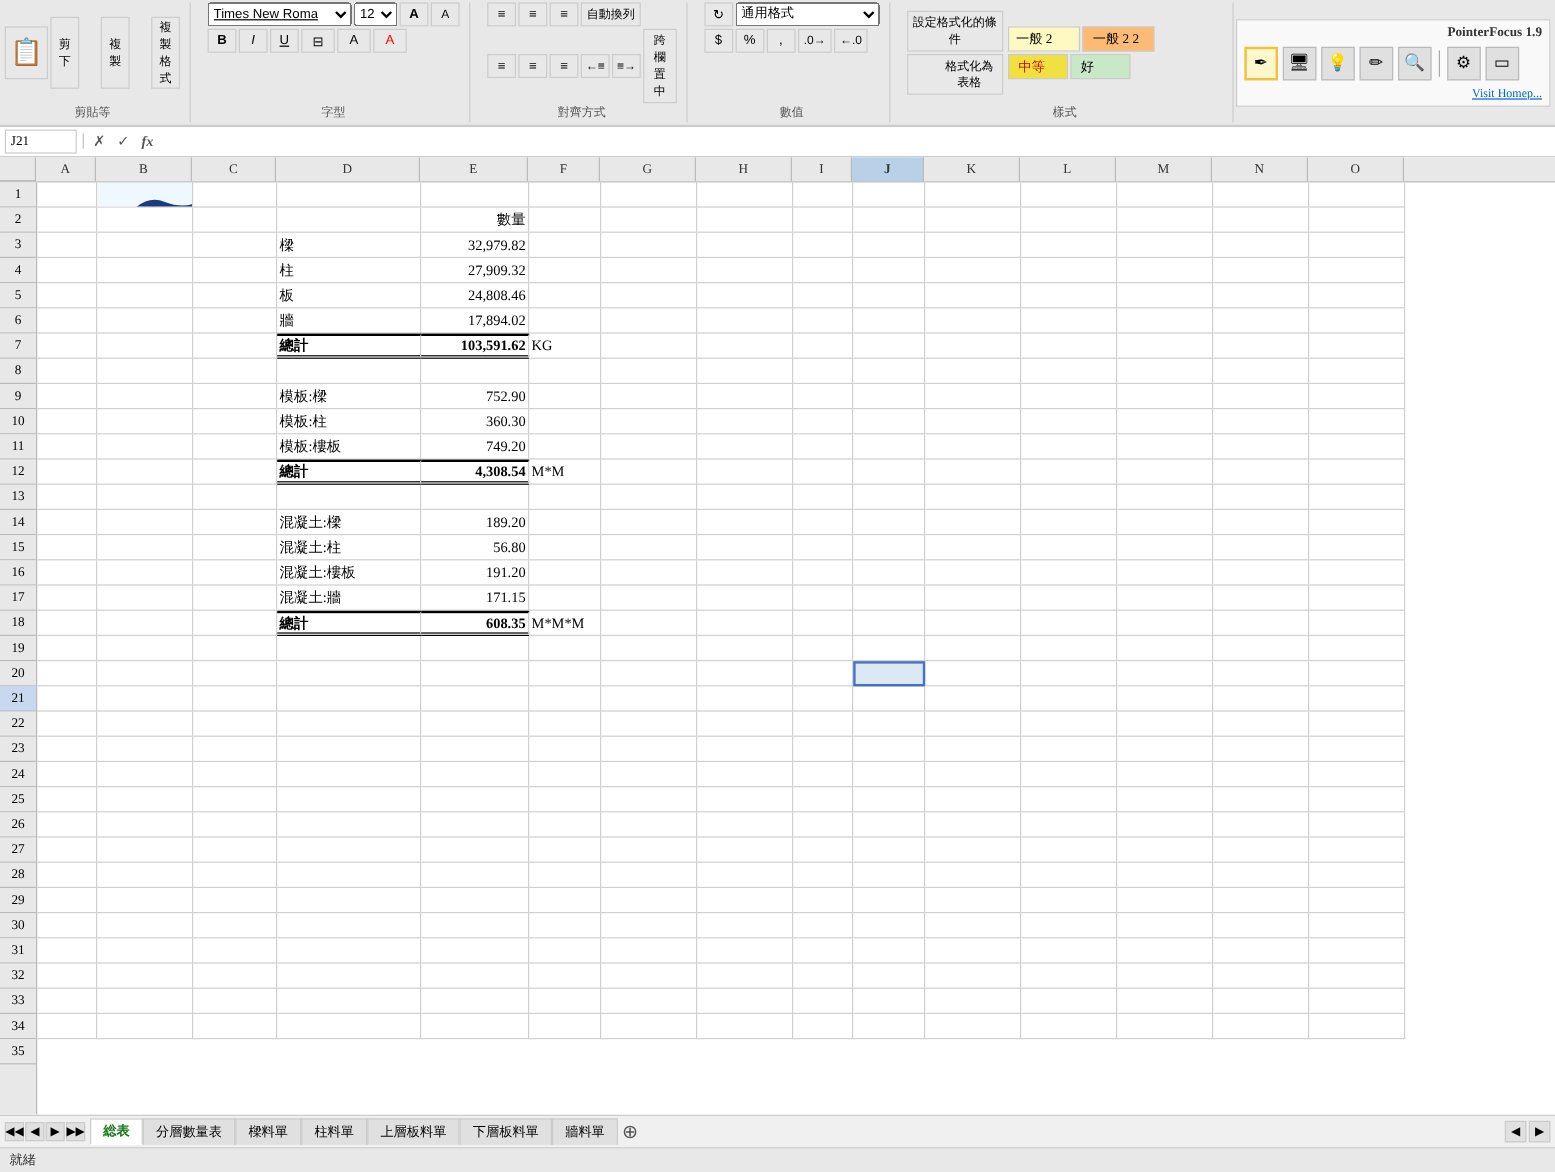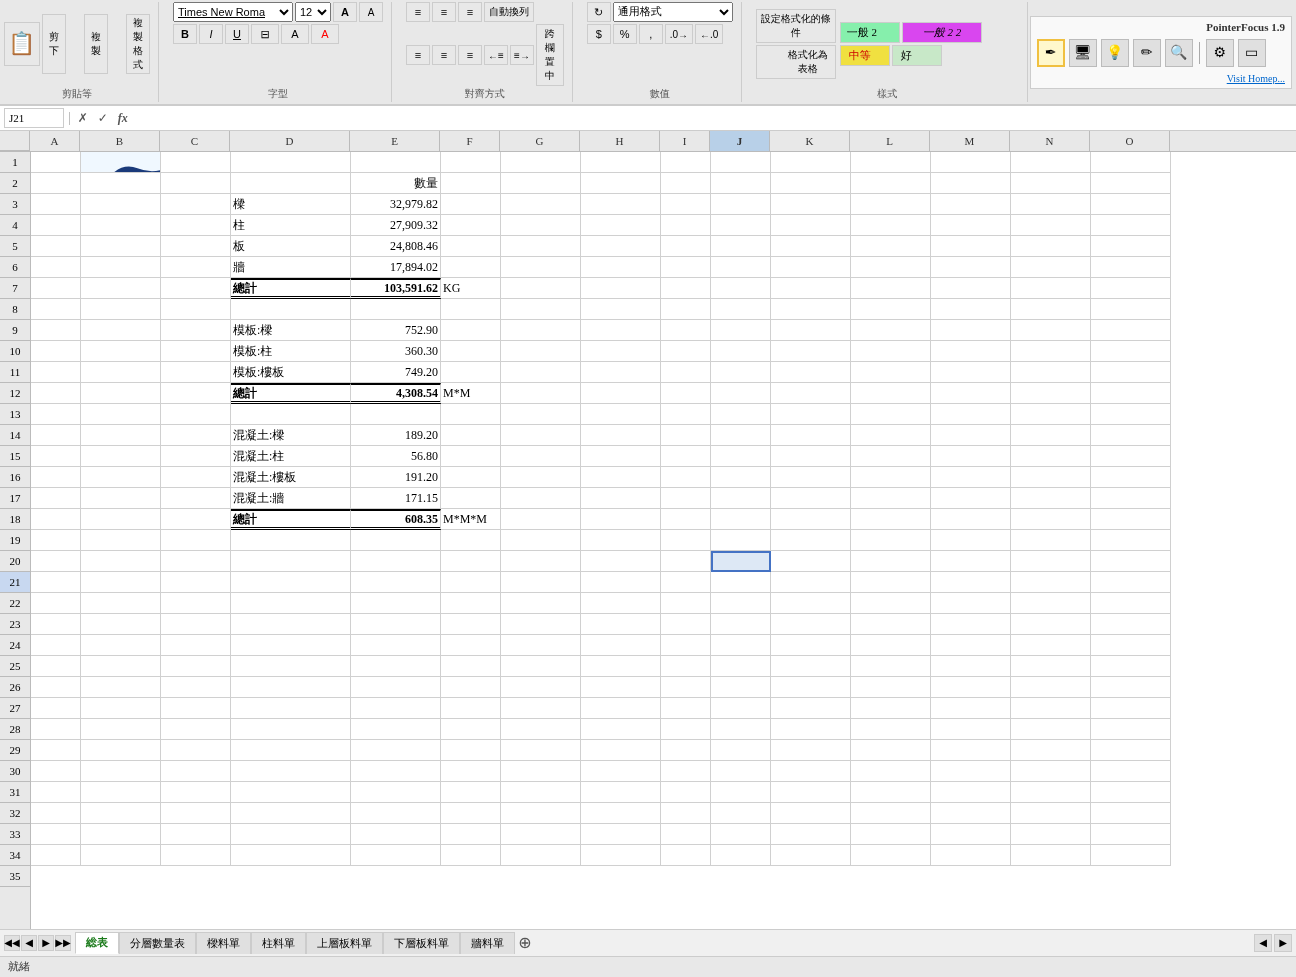--- a/index.html
+++ b/index.html
@@ -160,22 +160,22 @@
         </div>
 
         <div style="display:flex; flex-direction:column; border-right:1px solid #ccc; padding:0 8px; min-width:280px;">
           <div style="display:flex; gap:4px; align-items:center; flex:1;">
             <div style="display:flex; flex-direction:column; gap:2px;">
               <button class="ribbon-btn" style="font-size:10px; width:80px;">設定格式化的條件</button>
               <button class="ribbon-btn" style="font-size:10px; width:80px;padding-left:28px;">格式化為表格</button>
             </div>
             <div style="display:flex; flex-direction:column; gap:2px;">
               <div style="display:flex; gap:2px; align-items:center;">
-                <span style="font-size:11px; padding:2px 6px; background:#86efac; border:1px solid #ccc; min-width:60px;">一般 2</span>
-                <span style="font-size:11px; padding:2px 20px; background:#d946ef; border:1px solid #ccc; min-width:60px;font-style:italic;">一般 2 2</span>
+                <span style="font-size:11px; padding:2px 6px; background:#fef9c3; border:1px solid #ccc; min-width:60px;">一般 2</span>
+                <span style="font-size:11px; padding:2px 8px; background:#fdba74; border:1px solid #ccc; min-width:60px;">一般 2 2</span>
               </div>
               <div style="display:flex; gap:2px; align-items:center;">
                 <span style="font-size:11px; padding:2px 8px; background:#f0e040; color:#c00; border:1px solid #ccc; min-width:50px;">中等</span>
                 <span style="font-size:11px; padding:2px 8px; background:#c8e8c8; border:1px solid #ccc; min-width:50px;">好</span>
               </div>
             </div>
           </div>
           <div class="ribbon-label">樣式</div>
         </div>
 

